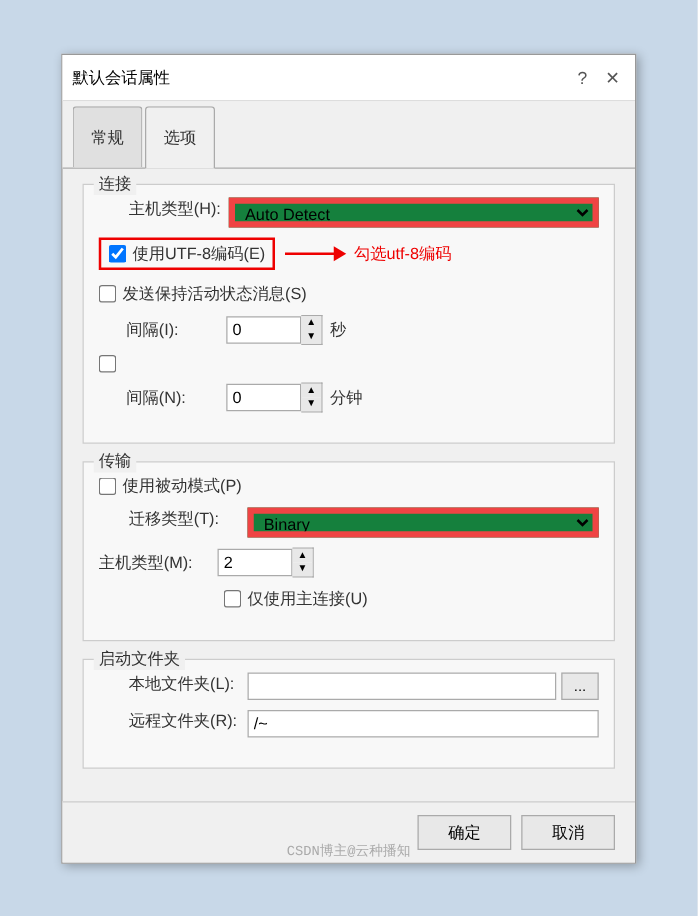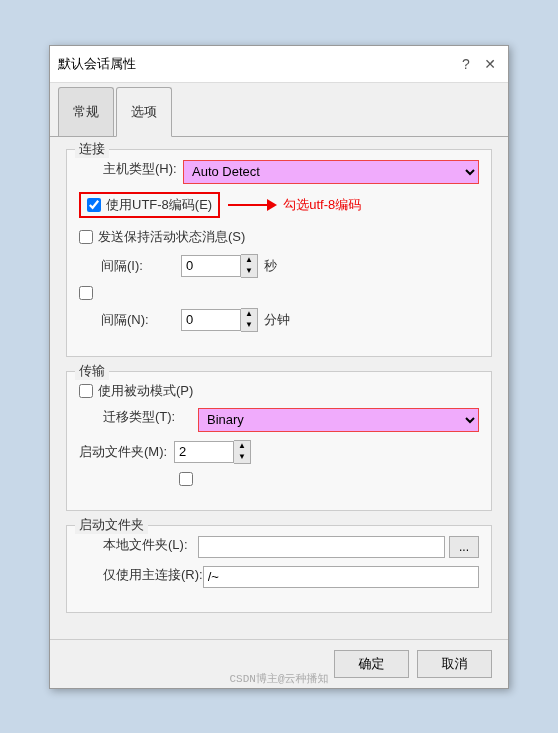--- a/index.html
+++ b/index.html
@@ -114,22 +114,22 @@
       font-size: 13px;
       white-space: nowrap;
     }
     .form-label-wide {
       min-width: 95px;
     }
 
     select.form-control {
       flex: 1;
       height: 24px;
-      border: 1px solid #ef4444;
-      background: #f0abfc;
+      border: 5px solid #ef4444;
+      background: #15803d;
       font-size: 13px;
       padding: 0 4px;
       appearance: auto;
     }
 
     .checkbox-row {
       display: flex;
       align-items: center;
       margin-bottom: 8px;
     }
@@ -361,46 +361,47 @@
       <div class="form-row">
         <span class="form-label form-label-wide">迁移类型(T):</span>
         <select class="form-control">
           <option>Binary</option>
           <option>ASCII</option>
           <option>Auto</option>
         </select>
       </div>
 
       <div class="spinner-row">
-        <span class="form-label form-label-wide">启动文件夹(M):</span>
+        <span class="form-label form-label-wide">主机类型(M):</span>
         <div class="spinner-wrapper">
           <input class="spinner-input" type="text" value="2" style="">
           <div class="spinner-btns">
             <button class="spinner-btn">▲</button>
             <button class="spinner-btn">▼</button>
           </div>
         </div>
       </div>
 
       <div class="checkbox-row" style="margin-left: 100px;">
         <input type="checkbox" id="mainonlycb" style="">
+        <label for="mainonlycb" class="checkbox-label">仅使用主连接(U)</label>
       </div>
     </div>
 
     <div class="section">
       <span class="section-title">启动文件夹</span>
 
       <div class="form-row">
         <span class="form-label form-label-wide">本地文件夹(L):</span>
         <input class="text-input" type="text" value="" style="">
         <button class="browse-btn">...</button>
       </div>
 
       <div class="form-row">
-        <span class="form-label form-label-wide">仅使用主连接(R):</span>
+        <span class="form-label form-label-wide">远程文件夹(R):</span>
         <input class="text-input" type="text" value="/~" style="">
       </div>
     </div>
 
   </div>
 
   <div class="dialog-footer" style="position:relative;padding-left:48px;">
     <button class="footer-btn primary">确定</button>
     <button class="footer-btn">取消</button>
     <span class="watermark">CSDN博主@云种播知</span>

